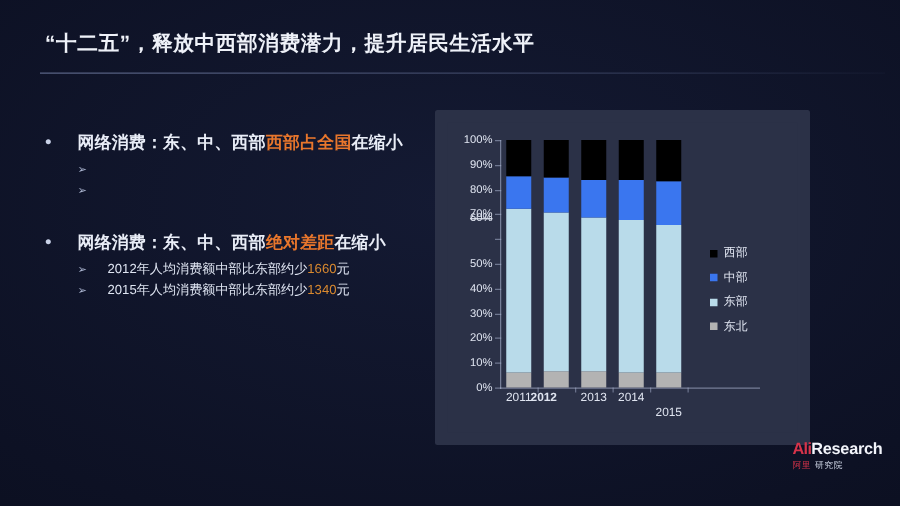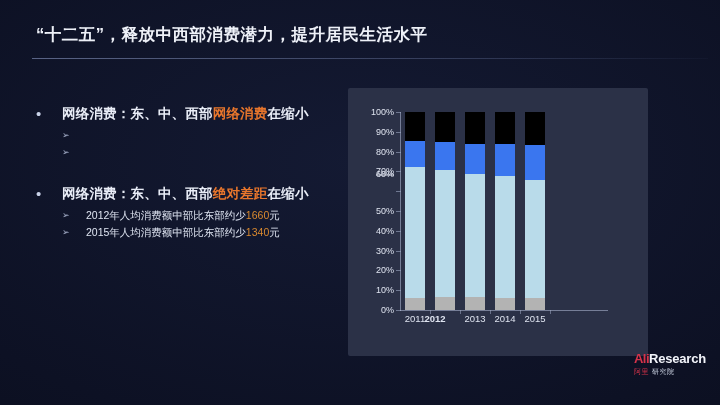--- a/index.html
+++ b/index.html
@@ -117,21 +117,21 @@
 
   <div id="title-bar">
     <div id="page-title">“十二五”，释放中西部消费潜力，提升居民生活水平</div>
     <div id="title-rule"></div>
   </div>
 
   <div id="content">
       <div class="bullet-group">
         <div class="bullet-row">
           <span class="bullet-dot">•</span>
-          <span class="bullet-main"><span>网络消费：东、中、西部</span><span class="hl">网络消费</span><span>在缩小</span></span>
+          <span class="bullet-main"><span>网络消费：东、中、西部</span><span class="hl">西部占全国</span><span>在缩小</span></span>
         </div>
         <div class="sub-list">
           <div class="sub-row">
             <span class="sub-arrow">➢</span>
           </div>
           <div class="sub-row">
             <span class="sub-arrow">➢</span>
           </div>
         </div>
       </div>
@@ -204,30 +204,48 @@
             <div class="seg" style="bottom: 133.65px; height: 32.67px; background: rgb(58, 118, 239);"></div>
             <div class="seg" style="bottom: 166.32px; height: 31.68px; background: rgb(0, 0, 0);"></div>
           </div>
           <div class="bar" style="left: 125px; height: 198px;">
             <div class="seg" style="bottom: 0px; height: 11.88px; background: rgb(179, 179, 179);"></div>
             <div class="seg" style="bottom: 11.88px; height: 117.81px; background: rgb(185, 219, 234);"></div>
             <div class="seg" style="bottom: 129.69px; height: 35.64px; background: rgb(58, 118, 239);"></div>
             <div class="seg" style="bottom: 165.33px; height: 32.67px; background: rgb(0, 0, 0);"></div>
           </div>
         </div>
+      <div id="legend">
+          <div class="legend-row">
+            <span class="legend-swatch" style="background: rgb(0, 0, 0);"></span>
+            <span class="legend-label">西部</span>
+          </div>
+          <div class="legend-row">
+            <span class="legend-swatch" style="background: rgb(58, 118, 239);"></span>
+            <span class="legend-label">中部</span>
+          </div>
+          <div class="legend-row">
+            <span class="legend-swatch" style="background: rgb(185, 219, 234);"></span>
+            <span class="legend-label">东部</span>
+          </div>
+          <div class="legend-row">
+            <span class="legend-swatch" style="background: rgb(179, 179, 179);"></span>
+            <span class="legend-label">东北</span>
+          </div>
+        </div>
     <div class="xtick-mark" style="left: 72px;"></div>
         <div class="xtick-label" style="left: 40px;">2011</div>
         <div class="xtick-mark" style="left: 102px;"></div>
         <div class="xtick-label" style="left: 60px; font-weight: bold;">2012</div>
         <div class="xtick-mark" style="left: 132px;"></div>
         <div class="xtick-label" style="left: 100px;">2013</div>
         <div class="xtick-mark" style="left: 162px;"></div>
         <div class="xtick-label" style="left: 130px;">2014</div>
         <div class="xtick-mark" style="left: 192px;"></div>
-        <div class="xtick-label" style="left: 160px;">2015</div>
+        <div class="xtick-label" style="left: 160px; margin-top: 12px;">2015</div>
       </div>
   </div>
 
   <div id="logo">
     <div id="logo-line1">
       <span id="logo-ali">Ali</span>
       <span id="logo-research">Research</span>
     </div>
     <div id="logo-line2">
       <span id="logo-cn-red">阿里</span>

